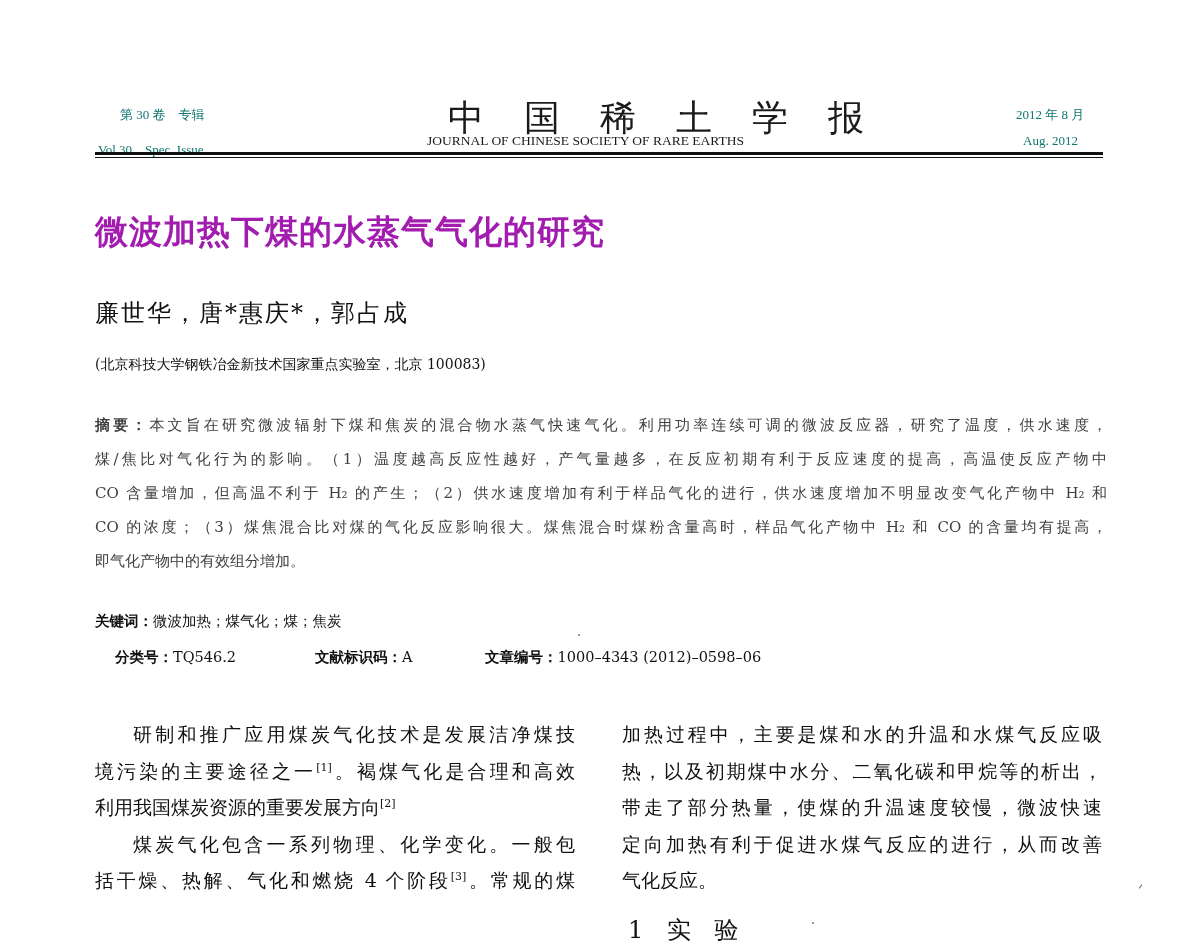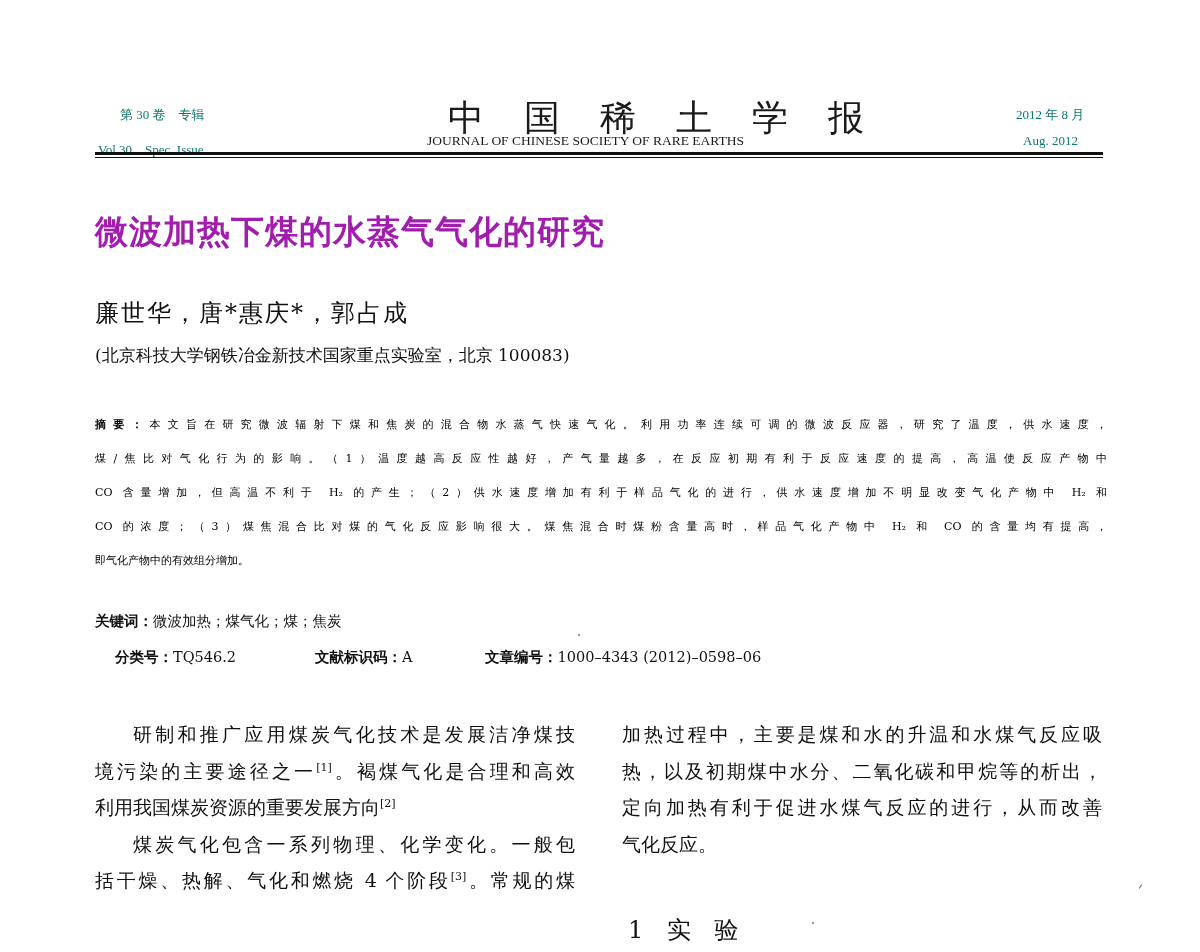--- a/index.html
+++ b/index.html
@@ -13,24 +13,24 @@
   
   .hdr-small { font-family: "Liberation Serif", "DejaVu Serif", serif; font-size: 13px; color: #0f766e; }
   .hdr-cn-title { font-size: 36px; letter-spacing: 40px; color: #1a1a1a; font-weight: normal; }
   .hdr-en-title { font-family: "Liberation Serif", serif; font-size: 13.5px; color: #1a1a1a; text-align: center; }
   .rule-thick { position: absolute; left: 95px; width: 1008px; top: 152px; height: 3px; background: #111; }
   .rule-thin  { position: absolute; left: 95px; width: 1008px; top: 157px; height: 1px; background: #111; }
 
   
   .title { font-family: "DejaVu Sans", sans-serif; font-size: 33px; font-weight: bold; color: #a21caf; letter-spacing: 1px; }
   .authors { font-size: 24px; color: #111; letter-spacing: 2px; }
-  .affil { font-size: 17px; color: #111; }
+  .affil { font-size: 14px; color: #111; margin-top: 12px; }
 
   
-  .abs-block { position: absolute; left: 95px; width: 1012px; font-size: 11px; line-height: 34px; color: #000000; }
+  .abs-block { position: absolute; left: 95px; width: 1012px; font-size: 15px; line-height: 34px; color: #404040; }
   .abs-line { display: block; white-space: nowrap; height: 34px; text-align: justify; text-align-last: justify; }
   .abs-line.last { text-align-last: left; }
   .lbl { font-weight: bold; font-family: "DejaVu Sans", sans-serif; }
   sup { font-size: 11px; vertical-align: 7px; line-height: 0; }
 
   .meta-row { position: absolute; left: 95px; top: 648px; font-size: 14.5px; color: #111; margin-left: 20px; }
   .meta-row span.seg { display: inline-block; }
 
   
   .col { position: absolute; top: 716px; width: 480px; font-size: 19px; line-height: 36.5px; color: #111; }
@@ -88,20 +88,21 @@
   <span class="line indent">研制和推广应用煤炭气化技术是发展洁净煤技</span>
   <span class="line"><span>境污染的主要途径之一</span><sup>[1]</sup><span>。褐煤气化是合理和高效</span></span>
   <span class="line last"><span>利用我国煤炭资源的重要发展方向</span><sup>[2]</sup></span>
   <span class="line indent">煤炭气化包含一系列物理、化学变化。一般包</span>
   <span class="line"><span>括干燥、热解、气化和燃烧 4 个阶段</span><sup>[3]</sup><span>。常规的煤</span></span>
 </div>
 
 <div class="col col-right">
   <span class="line">加热过程中，主要是煤和水的升温和水煤气反应吸</span>
   <span class="line">热，以及初期煤中水分、二氧化碳和甲烷等的析出，</span>
+  <span class="line">带走了部分热量，使煤的升温速度较慢，微波快速</span>
   <span class="line">定向加热有利于促进水煤气反应的进行，从而改善</span>
   <span class="line last">气化反应。</span>
 </div>
 
 <div class="section-head">1 实 验</div>
 
 <div class="speck" style="left:578px; top:634px;"></div>
 <div class="speck" style="left:1140px; top:884px; width:1px; height:5px; transform:rotate(35deg);"></div>
 <div class="speck" style="left:812px; top:922px;"></div>
 

